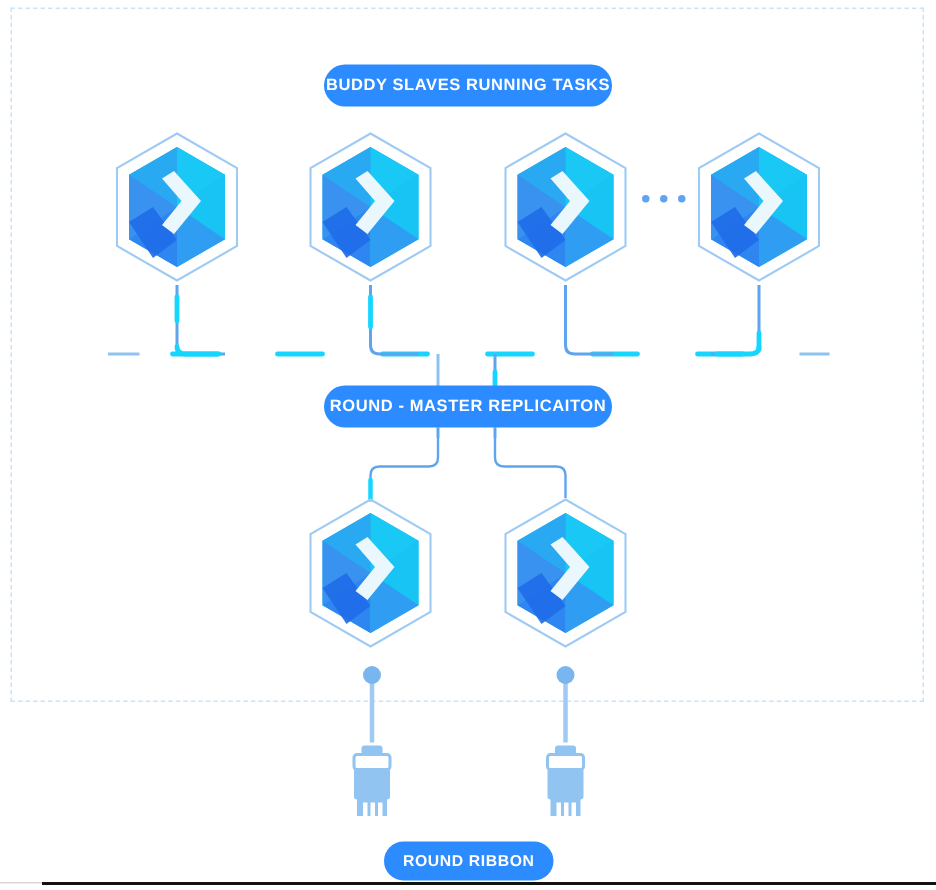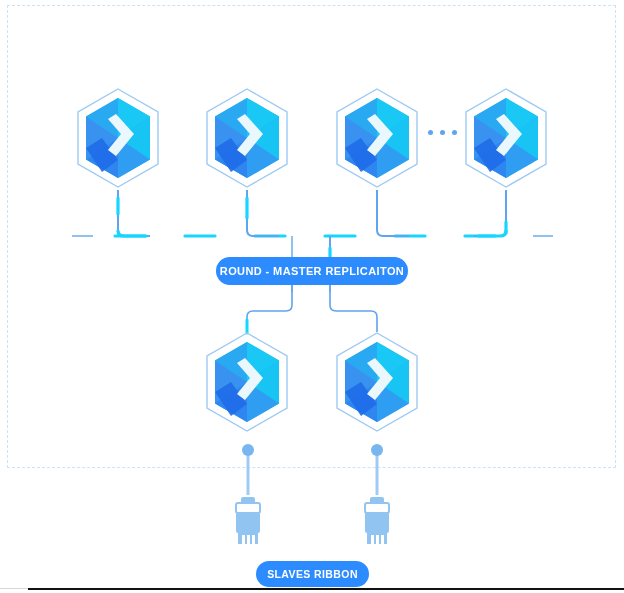--- a/index.html
+++ b/index.html
@@ -135,20 +135,21 @@
     <path d="M330,285 L330,305 Q330,311 336,311 L371,311 Q377,311 377,317 L377,332" fill="none" stroke="#5fa4ee" stroke-width="1.6"></path>
 
     <line x1="247" y1="320" x2="247" y2="333" stroke="#16d6ff" stroke-width="3" stroke-linecap="round"></line>
 
     <line x1="248" y1="452" x2="248" y2="495" stroke="#9ecaf3" stroke-width="3"></line>
     <line x1="377" y1="452" x2="377" y2="495" stroke="#9ecaf3" stroke-width="3"></line>
     <circle cx="248" cy="450" r="6" fill="#79b6ef"></circle>
     <circle cx="377" cy="450" r="6" fill="#79b6ef"></circle>
   </svg>
 
+  <div class="ribbon" id="ribbon-top">BUDDY SLAVES RUNNING TASKS</div>
 
   <div class="node" style="left:72px; top:86px;">
     <svg viewBox="0 0 92 104" xmlns="http://www.w3.org/2000/svg">
       <g>
         <polygon points="46,3 86,26 86,78 46,101 6,78 6,26" fill="none" stroke="#9ecaf3" stroke-width="1.4"></polygon>
         <polygon points="46,9 81,29 81,75 46,95 11,75 11,29" fill="#ffffff"></polygon>
         <polygon points="46,12 78,30.5 78,73.5 46,92 14,73.5 14,30.5" fill="#1fb8f0"></polygon>
         <polygon points="46,12 78,30.5 46,52" fill="#19c8f5"></polygon>
         <polygon points="46,12 46,52 14,30.5" fill="#29a9f2"></polygon>
         <polygon points="14,30.5 46,52 14,73.5" fill="#3a92f0"></polygon>
@@ -266,18 +267,18 @@
       <rect x="13" y="57" width="14" height="7" rx="2" fill="#92c4f2"></rect>
       <rect x="8" y="63" width="24" height="10" rx="2" fill="#ffffff" stroke="#92c4f2" stroke-width="2"></rect>
       <rect x="8" y="72" width="24" height="21" rx="2" fill="#92c4f2"></rect>
       <rect x="10" y="92" width="20" height="12" fill="#92c4f2"></rect>
       <rect x="14" y="95" width="3" height="9" fill="#ffffff"></rect>
       <rect x="19" y="95" width="3" height="9" fill="#ffffff"></rect>
       <rect x="24" y="95" width="3" height="9" fill="#ffffff"></rect>
     </svg>
   </div>
 
-  <div class="ribbon" id="ribbon-bottom">SLAVES RIBBON</div>
+  <div class="ribbon" id="ribbon-bottom">ROUND RIBBON</div>
 
   <div class="bottom-rule-light"></div>
   <div class="bottom-rule"></div>
 
 </div>
 
 </body></html>

